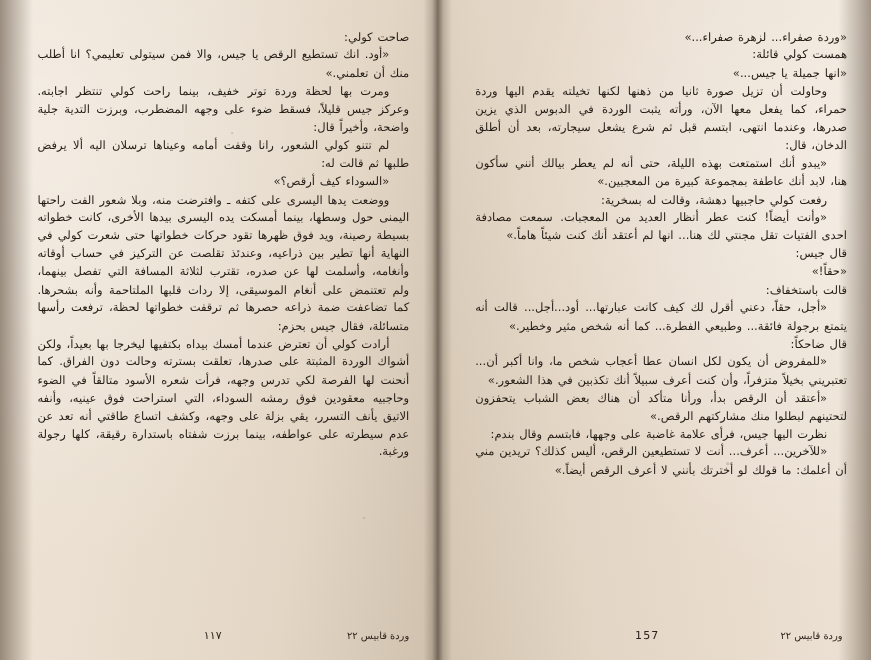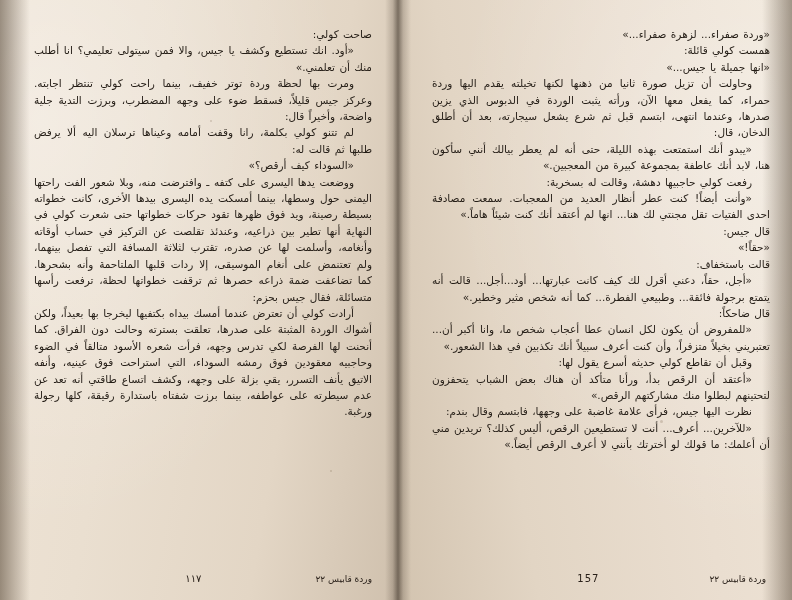--- a/index.html
+++ b/index.html
@@ -135,23 +135,23 @@
 <div class="book">
 
   <div class="page page-left">
     <div class="edge-left"></div>
     <div class="speck" style="left:60px; top:330px; width:3px; height:3px;"></div>
     <div class="speck" style="left:210px; top:120px; width:2px; height:2px;"></div>
     <div class="speck" style="left:330px; top:470px; width:2px; height:2px;"></div>
 
     <div class="text-col">
       <p class="para noindent">صاحت كولي:</p>
-      <p class="para">«أود. انك تستطيع وكشف يا جيس، والا فمن سيتولى تعليمي؟ انا أطلب منك أن تعلمني.»</p>
+      <p class="para">«أود. انك تستطيع الرقص يا جيس، والا فمن سيتولى تعليمي؟ انا أطلب منك أن تعلمني.»</p>
       <p class="para">ومرت بها لحظة وردة توتر خفيف، بينما راحت كولي تنتظر اجابته. وعركز جيس قليلاً، فسقط ضوء على وجهه المضطرب، وبرزت التدية جلية واضحة، وأخيراً قال:</p>
-      <p class="para">لم تتنو كولي بكلمة، رانا وقفت أمامه وعيناها ترسلان اليه ألا يرفض طلبها ثم قالت له:</p>
+      <p class="para">لم تتنو كولي الشعور، رانا وقفت أمامه وعيناها ترسلان اليه ألا يرفض طلبها ثم قالت له:</p>
       <p class="para">«السوداء كيف أرقص؟»</p>
       <p class="para">ووضعت يدها اليسرى على كتفه ـ وافترضت منه، وبلا شعور الفت راحتها اليمنى حول وسطها، بينما أمسكت يده اليسرى بيدها الأخرى، كانت خطواته بسيطة رصينة، ويد فوق ظهرها تقود حركات خطواتها حتى شعرت كولي في النهاية أنها تطير بين ذراعيه، وعندئذ تقلصت عن التركيز في حساب أوقاته وأنغامه، وأسلمت لها عن صدره، تقترب لثلاثة المسافة التي تفصل بينهما، ولم تعتنمض على أنغام الموسيقى، إلا ردات قلبها الملتاحمة وأنه بشحرها. كما تضاعفت ضمة ذراعه حصرها ثم ترقفت خطواتها لحظة، ترفعت رأسها متسائلة، فقال جيس بحزم:</p>
       <p class="para">أرادت كولي أن تعترض عندما أمسك بيداه بكتفيها ليخرجا بها بعيداً، ولكن أشواك الوردة المثبتة على صدرها، تعلقت بسترته وحالت دون الفراق. كما أنحنت لها الفرصة لكي تدرس وجهه، فرأت شعره الأسود متالقاً في الضوء وحاجبيه معقودين فوق رمشه السوداء، التي استراحت فوق عينيه، وأنفه الاتيق يأنف التسرر، يقي بزلة على وجهه، وكشف اتساع طاقتي أنه تعد عن عدم سيطرته على عواطفه، بينما برزت شفتاه باستدارة رقيقة، كلها رجولة ورغبة.</p>
     </div>
 
     <div class="footer">
       <div class="footer-row">
         <span class="book-title">وردة قابيس ٢٢</span>
         <span class="page-num">١١٧</span>
       </div>
@@ -170,21 +170,20 @@
       <p class="para">وحاولت أن تزيل صورة ثانيا من ذهنها لكنها تخيلته يقدم اليها وردة حمراء، كما يفعل معها الآن، ورأته يثبت الوردة في الدبوس الذي يزين صدرها، وعندما انتهى، ابتسم قبل ثم شرع يشعل سيجارته، بعد أن أطلق الدخان، قال:</p>
       <p class="para">«يبدو أنك استمتعت بهذه الليلة، حتى أنه لم يعطر بيالك أنني سأكون هنا، لابد أنك عاطفة بمجموعة كبيرة من المعجبين.»</p>
       <p class="para">رفعت كولي حاجبيها دهشة، وقالت له بسخرية:</p>
       <p class="para">«وأنت أيضاً! كنت عطر أنظار العديد من المعجبات. سمعت مصادفة احدى الفتيات تقل مجنتي لك هنا... انها لم أعتقد أنك كنت شيئاً هاماً.»</p>
       <p class="para noindent">قال جيس:</p>
       <p class="para noindent">«حقاً!»</p>
       <p class="para noindent">قالت باستخفاف:</p>
       <p class="para">«أجل، حقاً، دعني أقرل لك كيف كانت عبارتها... أود...أجل... قالت أنه يتمتع برجولة فائقة... وطبيعي الفطرة... كما أنه شخص مثير وخطير.»</p>
       <p class="para noindent">قال ضاحكاً:</p>
       <p class="para">«للمفروض أن يكون لكل انسان عطا أعجاب شخص ما، وانا أكبر أن... تعتبريني بخيلاً متزفراً، وأن كنت أعرف سبيلاً أنك تكذبين في هذا الشعور.»</p>
-      <p class="para">وقبل أن تقاطع كولي حديثه أسرع يقول لها:</p>
       <p class="para">«أعتقد أن الرقص بدأ، ورأنا متأكد أن هناك بعض الشباب يتحفزون لتحتينهم لبطلوا منك مشاركتهم الرقص.»</p>
       <p class="para">نظرت اليها جيس، فرأى علامة غاضبة على وجهها، فابتسم وقال بندم:</p>
       <p class="para">«للآخرين... أعرف... أنت لا تستطيعين الرقص، أليس كذلك؟ تريدين مني أن أعلمك: ما قولك لو أخترتك بأنني لا أعرف الرقص أيضاً.»</p>
     </div>
 
     <div class="footer">
       <div class="footer-row">
         <span class="book-title">وردة قابيس ٢٢</span>
         <span class="page-num">157</span>
       </div>

